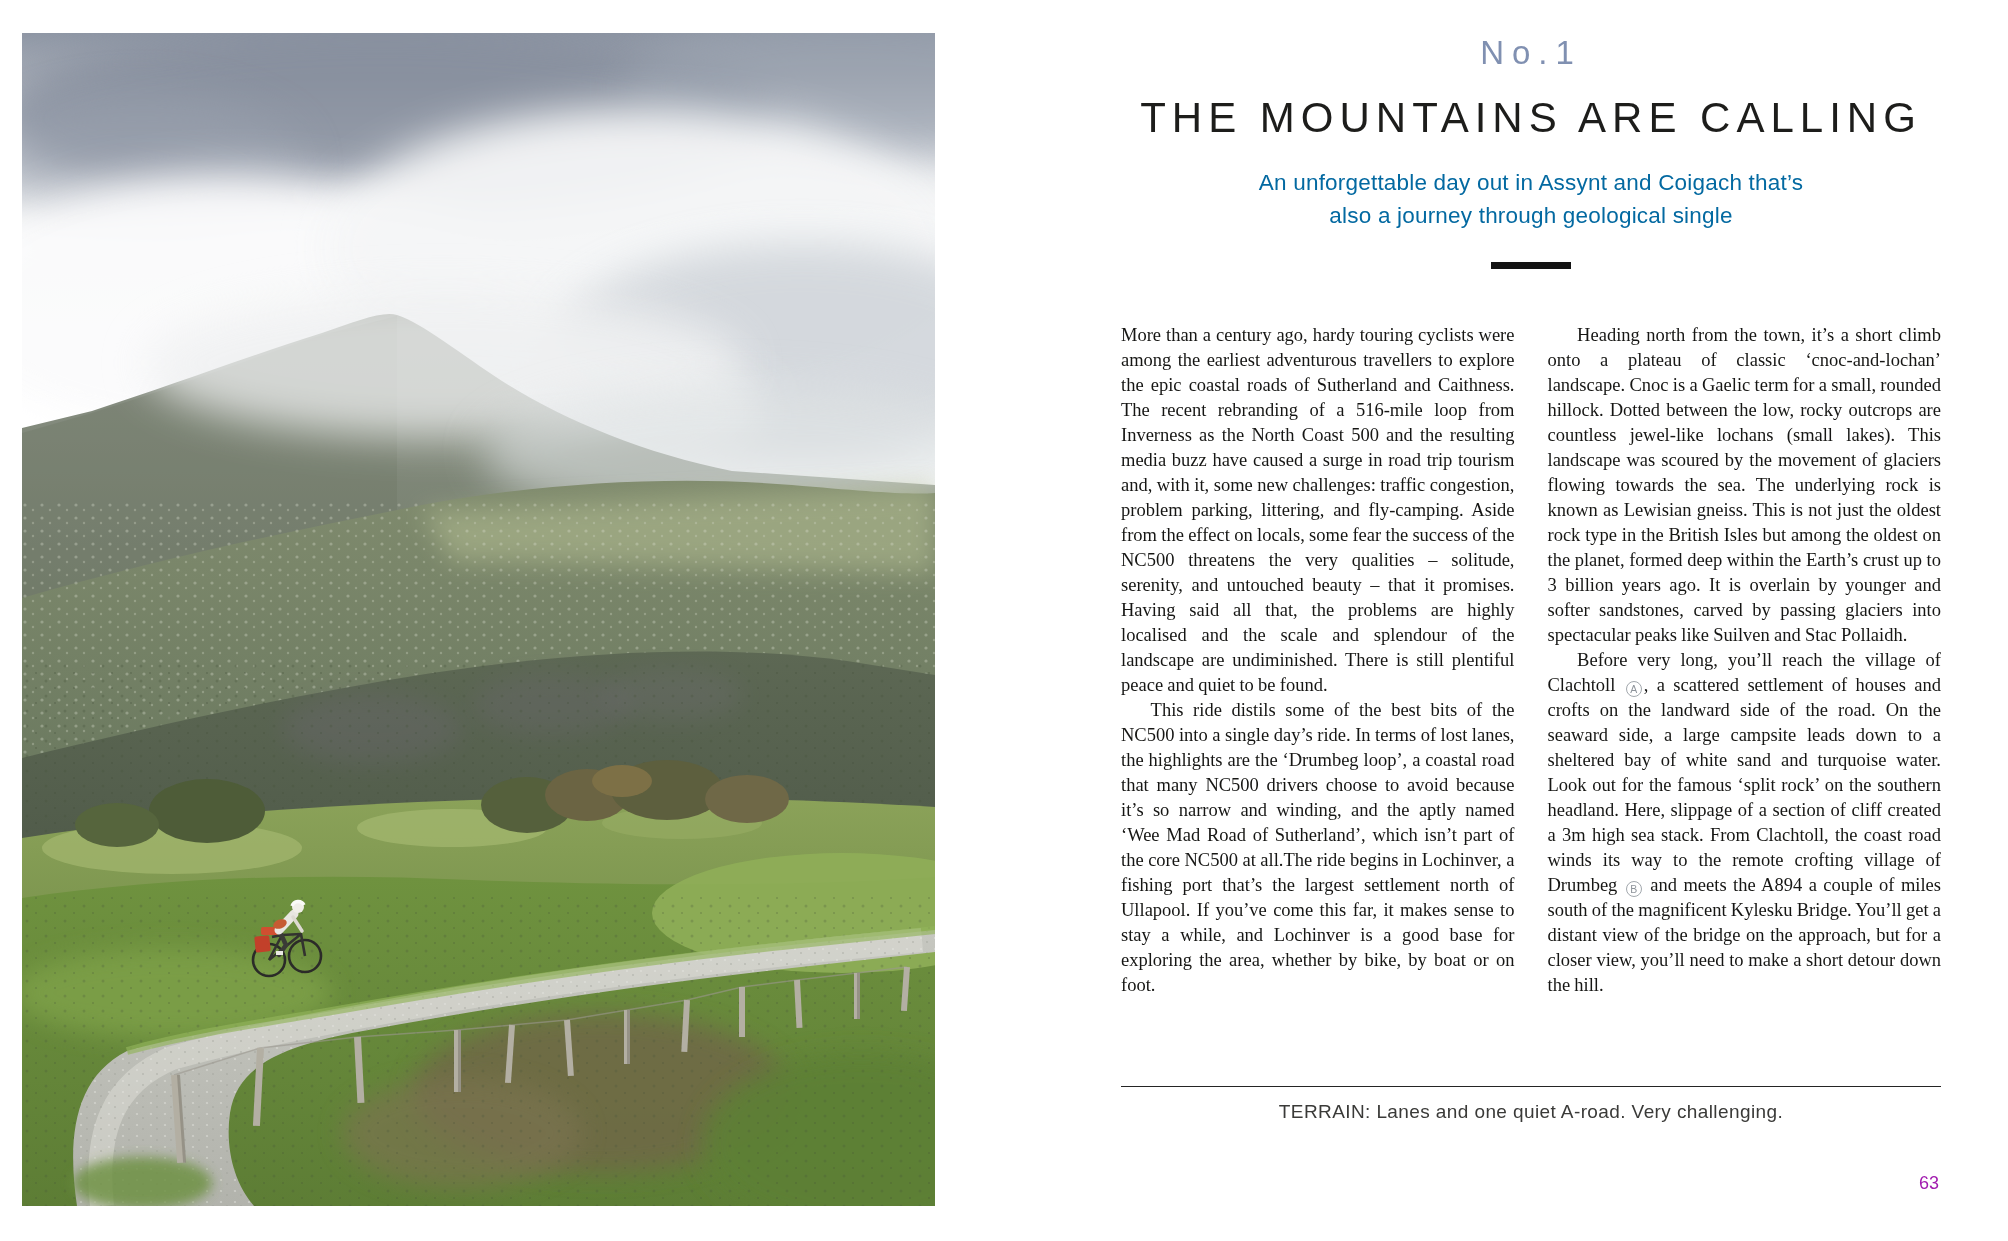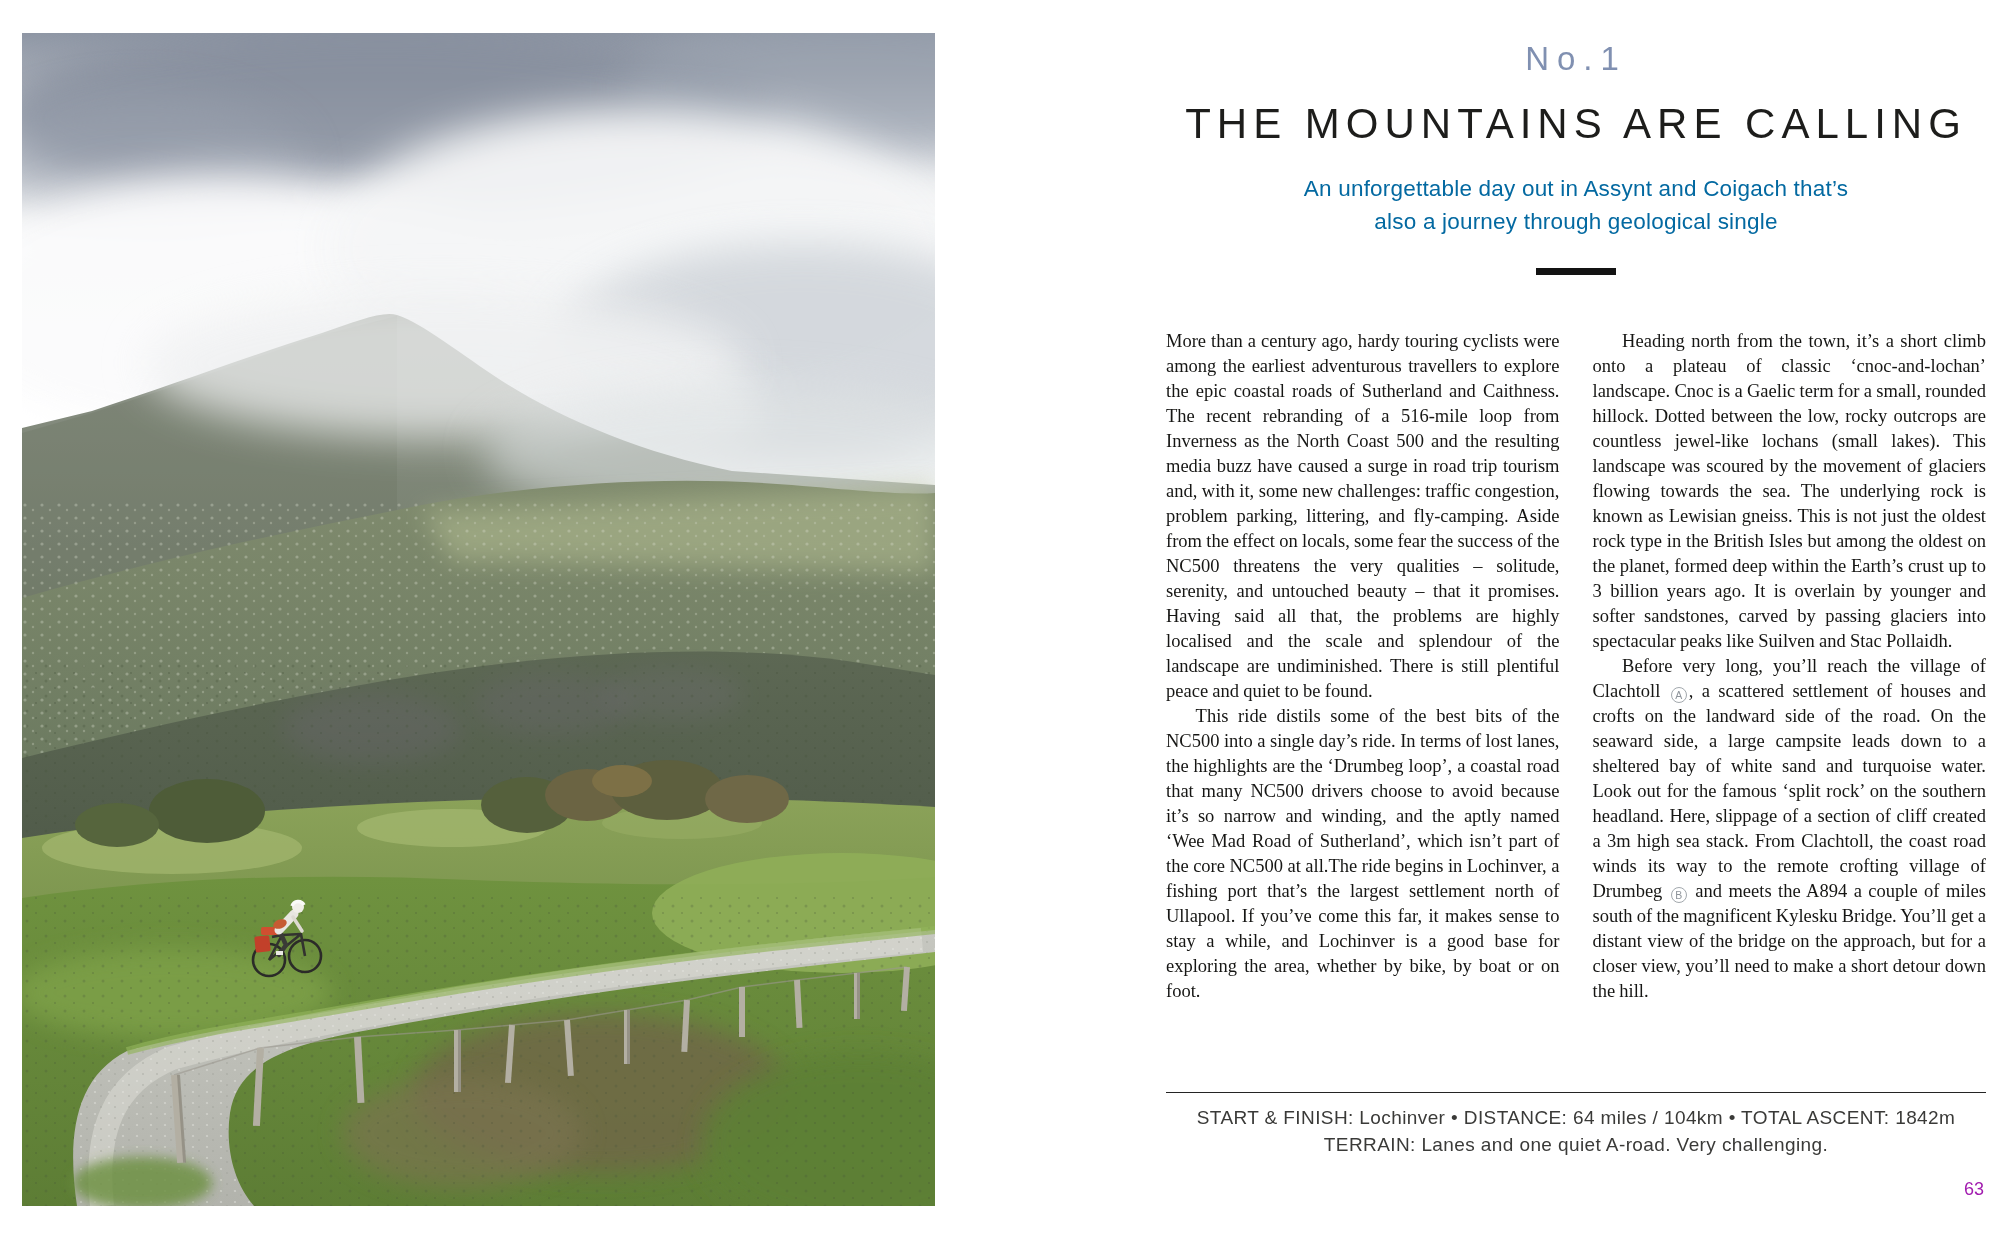--- a/index.html
+++ b/index.html
@@ -8,21 +8,21 @@
     font-family:"Liberation Serif", serif;overflow:hidden;
   }
   
   .photo{
     position:absolute;left:22px;top:33px;width:913px;height:1173px;
     margin:0;overflow:hidden;background:#eef0f1;
   }
   .photo svg{display:block;width:100%;height:100%;}
   
   .page-right{
-    position:absolute;left:1121px;top:22px;width:820px;height:1173px;margin-left:45px;
+    position:absolute;left:1121px;top:16px;width:820px;height:1173px;
   }
   header{ text-align:center; }
   .route-number{
     margin-top:18px;
     font-family:"Liberation Sans", sans-serif;
     font-size:33px;letter-spacing:8px;color:#8090b1;
   }
   h1.chapter-title{
     margin:22px 0 0 0;font-weight:400;white-space:nowrap;
     font-family:"Liberation Sans", sans-serif;
@@ -251,20 +251,19 @@
           <p>This ride distils some of the best bits of the NC500 into a single day’s ride. In terms of lost lanes, the highlights are the ‘Drumbeg loop’, a coastal road that many NC500 drivers choose to avoid because it’s so narrow and winding, and the aptly named ‘Wee Mad Road of Sutherland’, which isn’t part of the core NC500 at all.The ride begins in Lochinver, a fishing port that’s the largest settlement north of Ullapool. If you’ve come this far, it makes sense to stay a while, and Lochinver is a good base for exploring the area, whether by bike, by boat or on foot.</p>
         </div>
       <div class="col" id="col-right">
           <p>Heading north from the town, it’s a short climb onto a plateau of classic ‘cnoc-and-lochan’ landscape. Cnoc is a Gaelic term for a small, rounded hillock. Dotted between the low, rocky outcrops are countless jewel-like lochans (small lakes). This landscape was scoured by the movement of glaciers flowing towards the sea. The underlying rock is known as Lewisian gneiss. This is not just the oldest rock type in the British Isles but among the oldest on the planet, formed deep within the Earth’s crust up to 3 billion years ago. It is overlain by younger and softer sandstones, carved by passing glaciers into spectacular peaks like Suilven and Stac Pollaidh.</p>
           <p>Before very long, you’ll reach the village of Clachtoll <span class="waypoint-marker">A</span>, a scattered settlement of houses and crofts on the landward side of the road. On the seaward side, a large campsite leads down to a sheltered bay of white sand and turquoise water. Look out for the famous ‘split rock’ on the southern headland. Here, slippage of a section of cliff created a 3m high sea stack. From Clachtoll, the coast road winds its way to the remote crofting village of Drumbeg <span class="waypoint-marker">B</span> and meets the A894 a couple of miles south of the magnificent Kylesku Bridge. You’ll get a distant view of the bridge on the approach, but for a closer view, you’ll need to make a short detour down the hill.</p>
         </div>
     </div>
 
     <footer class="route-stats">
       <div class="stats-rule"></div>
-      <p class="stats-line" id="stats-line-1">START &amp; FINISH: Lochinver • DISTANCE: 64 miles / 104km • TOTAL ASCENT: 1842m</p>
       <p class="stats-line" id="stats-line-2">TERRAIN: Lanes and one quiet A-road. Very challenging.</p>
     </footer>
 
     <div class="page-number">63</div>
   </section>
 
 </div>
 
 </body></html>

